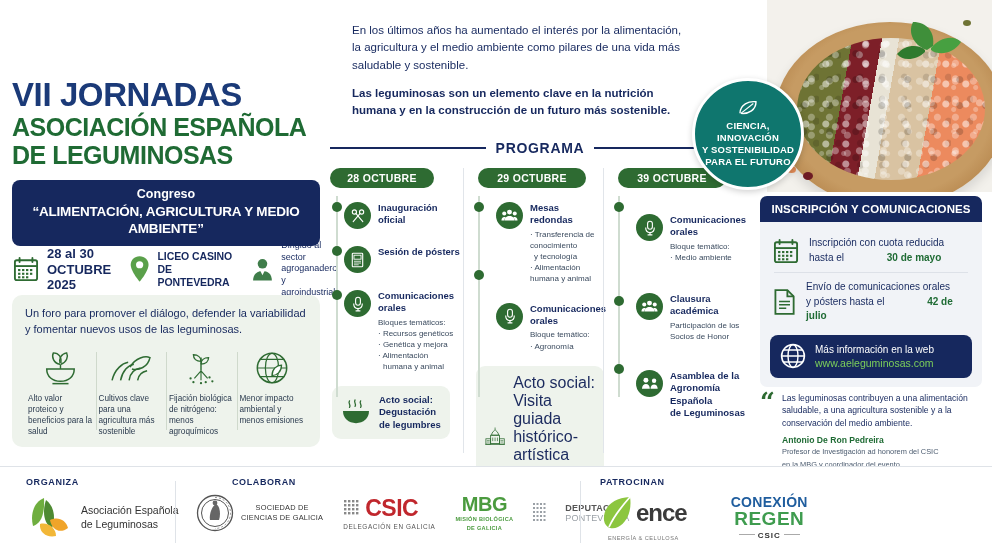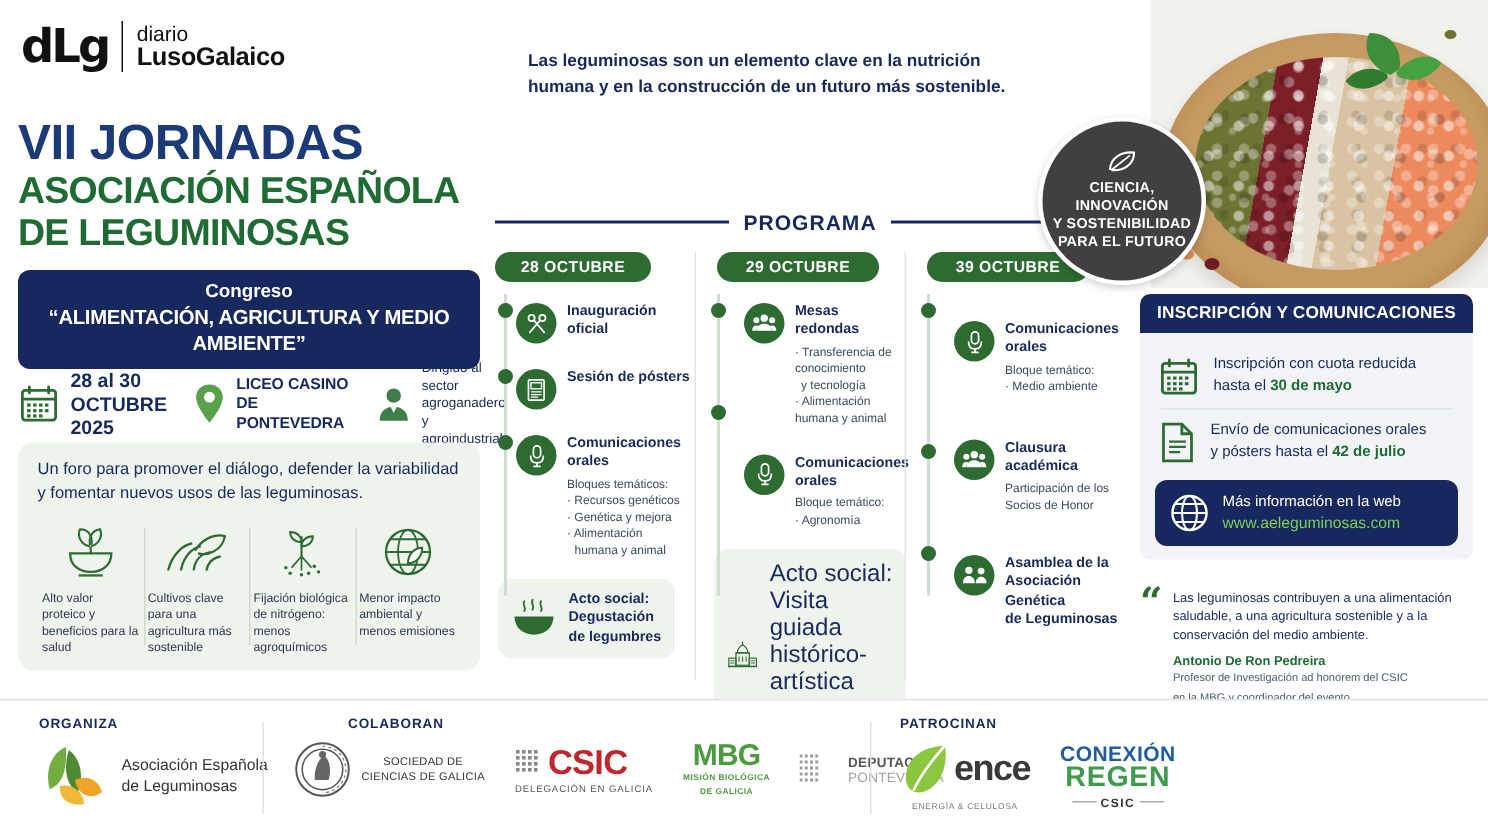--- a/index.html
+++ b/index.html
@@ -44,21 +44,21 @@
       radial-gradient(circle at 60% 70%, rgba(255,255,255,.35) 3px, transparent 4px),
       radial-gradient(circle at 80% 40%, rgba(255,255,255,.3) 3px, transparent 4px),
       radial-gradient(circle at 88% 78%, rgba(0,0,0,.12) 3px, transparent 4px);
     background-size: 22px 22px, 26px 26px, 20px 20px, 24px 24px, 18px 18px, 22px 22px;
   }
   .bean-spill { position:absolute; border-radius:50%; }
 
   
   .badge {
     position:absolute; left: 692px; top: 78px; width: 112px; height: 112px;
-    border-radius:50%; background:#404040; color:#fff;
+    border-radius:50%; background:#0f766e; color:#fff;
     display:flex; flex-direction:column; align-items:center; justify-content:center;
     text-align:center; border:3px solid #fff;
     box-shadow: 0 2px 6px rgba(0,0,0,.18);
     z-index: 6;
   }
   .badge .ttl { font-size: 9.5px; font-weight:bold; line-height:1.25; letter-spacing:.2px; }
   .badge svg { margin-bottom: 4px; }
 
   
   .logo { position:absolute; left:14px; top:14px; display:flex; align-items:center; gap:9px; }
@@ -142,21 +142,21 @@
   .social-row { display:flex; align-items:center; gap:8px; }
   .social-div { height:1px; background:#d3ded1; margin:7px 2px; }
 
   
   .panel { position:absolute; left:760px; top:196px; width:222px; }
   .panel-head { background:#16285e; color:#fff; border-radius:7px 7px 0 0;
     text-align:center; font-size:11.5px; font-weight:bold; padding:7px 0; letter-spacing:.1px; }
   .panel-body { background:#f1f3f7; border-radius:0 0 7px 7px; padding:9px 10px 9px; }
   .prow { display:flex; gap:9px; align-items:center; padding:5px 2px; }
   .prow .ptxt { font-size:10px; color:#16285e; line-height:1.45; }
-  .prow .ptxt b { color:#1f6b34; }
+  .prow .ptxt b { color:#1f6b34;margin-left:40px; }
   .pdiv { height:1px; background:#dde1e8; margin:2px 4px; }
   .webbar { background:#16285e; border-radius:8px; display:flex; gap:9px; align-items:center;
     padding:8px 10px; margin-top:6px; }
   .webbar .w1 { font-size:10px; color:#fff; line-height:1.35; }
   .webbar .w2 { font-size:10.5px; color:#7ccf5a; font-weight:normal; line-height:1.35; }
 
   .quote { position:absolute; left:760px; top:392px; width:225px; display:flex; gap:7px; }
   .qmark { font-size:26px; color:#2e6b32; font-weight:bold; line-height:.8; font-family:"DejaVu Serif", serif; }
   .quote .qt { font-size:8.6px; color:#16285e; line-height:1.45; }
   .quote .qn { font-size:8.6px; font-weight:bold; color:#1f6b34; margin-top:6px; }
@@ -218,28 +218,20 @@
     <svg width="22" height="16" viewBox="0 0 24 18">
       <path d="M3 15 C3 5 13 1 21 2 C21 11 13 16 4 15" fill="none" stroke="#ffffff" stroke-width="1.6"></path>
       <path d="M4 15 L18 4" stroke="#ffffff" stroke-width="1.3"></path>
     </svg>
     <div class="ttl">CIENCIA,</div>
     <div class="ttl">INNOVACIÓN</div>
     <div class="ttl">Y SOSTENIBILIDAD</div>
     <div class="ttl">PARA EL FUTURO</div>
   </div>
 
-  <div class="logo">
-    <div class="logo-mark">dLg</div>
-    <div class="logo-divider"></div>
-    <div class="logo-text">
-      <div class="l1">diario</div>
-      <div class="l2">LusoGalaico</div>
-    </div>
-  </div>
 
   <h1 class="t1">VII JORNADAS</h1>
   <h2 class="t2">
     <span>ASOCIACIÓN ESPAÑOLA</span><br>
     <span>DE LEGUMINOSAS</span>
   </h2>
 
   <div class="congress">
     <div class="c1">Congreso</div>
     <div class="c2">“ALIMENTACIÓN, AGRICULTURA Y MEDIO AMBIENTE”</div>
@@ -345,20 +337,21 @@
           <ellipse cx="19" cy="19" rx="7" ry="15.5" fill="none" stroke="#2e6b32" stroke-width="1.3"></ellipse>
           <path d="M3.5 19 H34.5 M6 10 H32 M6 28 H32" stroke="#2e6b32" stroke-width="1.3"></path>
           <path d="M19 27 C19 20 24 16 29 16 C29 23 24 27 19 27 Z" fill="#ffffff" stroke="#2e6b32" stroke-width="1.4"></path>
         </svg>
         <div class="cap">Menor impacto ambiental y menos emisiones</div>
       </div>
     </div>
   </div>
 
   <div class="intro">
+    <p>En los últimos años ha aumentado el interés por la alimentación, la agricultura y el medio ambiente como pilares de una vida más saludable y sostenible.</p>
     <p class="bold">Las leguminosas son un elemento clave en la nutrición humana y en la construcción de un futuro más sostenible.</p>
   </div>
 
   <div class="prog-head">
     <div class="line"></div>
     <div class="txt">PROGRAMA</div>
     <div class="line"></div>
   </div>
 
   <div class="cols">
@@ -556,21 +549,21 @@
         <div class="ic">
           <svg width="18" height="15" viewBox="0 0 22 18">
             <circle cx="6" cy="5" r="3" fill="#fff"></circle>
             <circle cx="16" cy="5.6" r="2.7" fill="#fff"></circle>
             <path d="M1.2 15.5 C1.2 11.6 3.4 9.6 6 9.6 C8.6 9.6 10.8 11.6 10.8 15.5 Z" fill="#fff"></path>
             <path d="M11.6 15.5 C11.6 12 13.6 10.2 16 10.2 C18.4 10.2 20.4 12 20.4 15.5 Z" fill="#fff"></path>
           </svg>
         </div>
         <div class="itxt">
           <div class="h" style="white-space:pre-line;">Asamblea de la
-Asociación Genética
+Agronomía Española
 de Leguminosas</div>
         </div>
       </div>
     </div>
   </div>
 
   <div class="panel">
     <div class="panel-head">INSCRIPCIÓN Y COMUNICACIONES</div>
     <div class="panel-body">
       <div class="prow">
@@ -733,21 +726,21 @@
             <div class="t2">PONTEVEDRA</div>
           </div>
         </div>
       </div>
     </div>
 
     <div class="fdiv" style="left:580px;"></div>
 
     <div class="fsec" style="left:600px;">
       <div class="fhead">PATROCINAN</div>
-      <div class="flogo-row" style="gap:20px;">
+      <div class="flogo-row" style="gap:44px;">
         <div class="ence">
           <div class="row">
             <svg width="34" height="38" viewBox="0 0 34 38">
               <path d="M30 3 C12 4 3 14 4 26 C5 34 12 36 18 33 C28 28 32 15 30 3 Z" fill="#8cc63f"></path>
               <path d="M30 3 C22 12 14 22 9 33" fill="none" stroke="#ffffff" stroke-width="1.8"></path>
             </svg>
             <span class="w">ence</span>
           </div>
           <div class="sub">ENERGÍA &amp; CELULOSA</div>
         </div>

